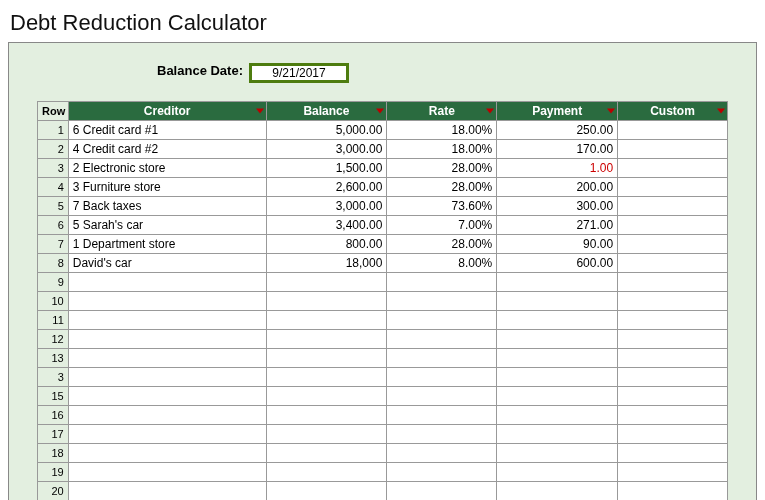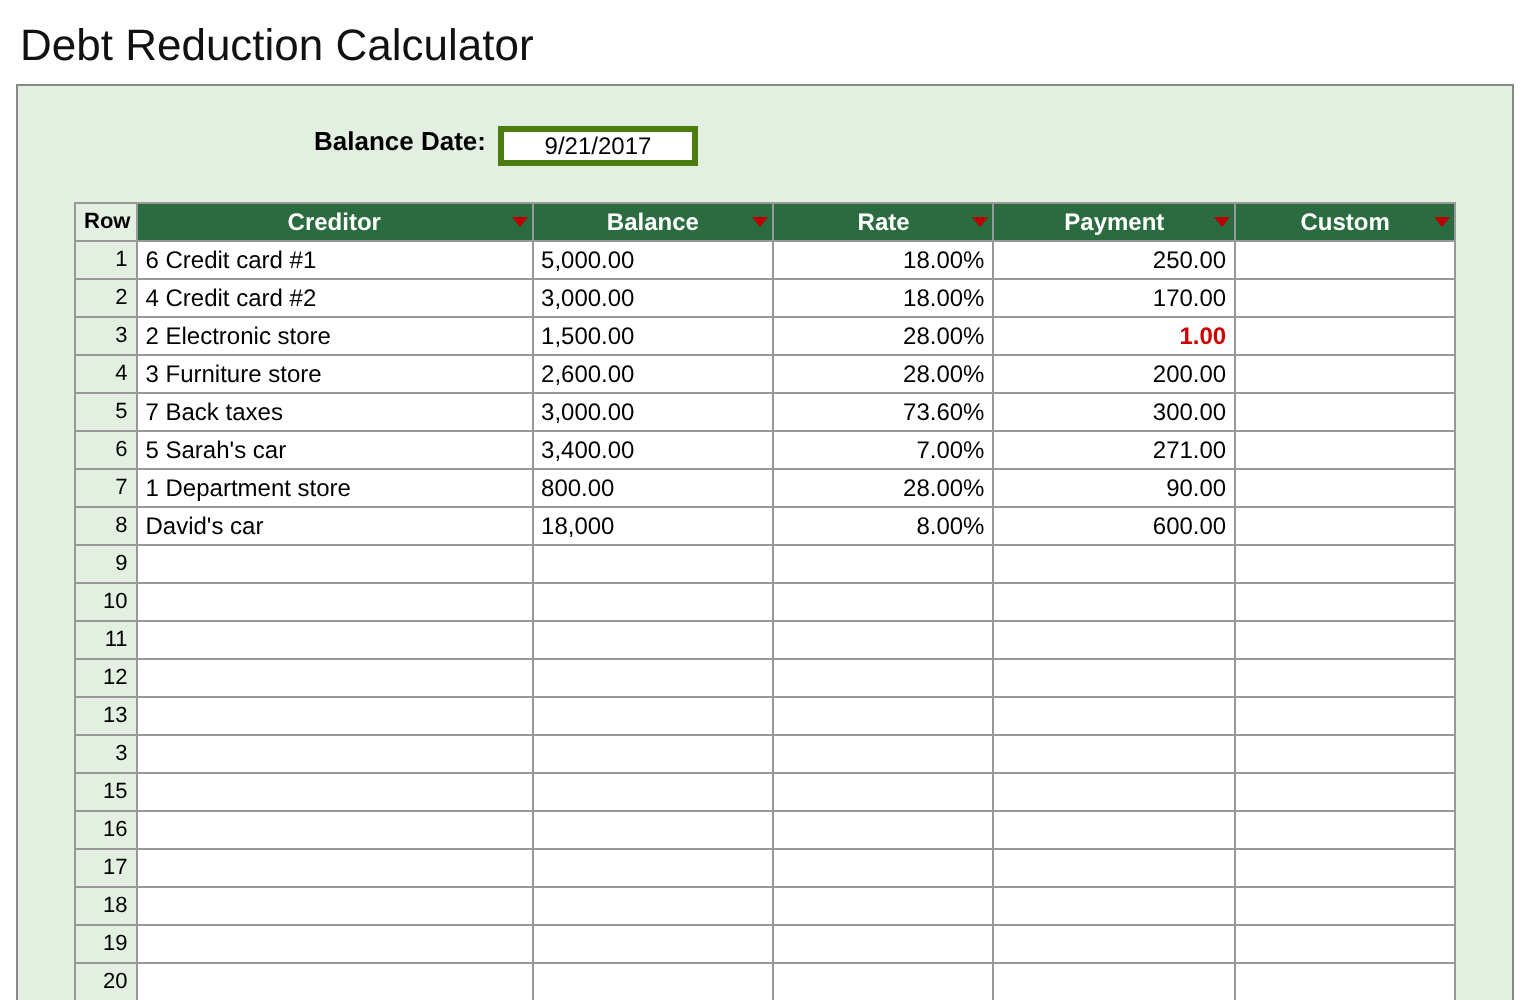--- a/index.html
+++ b/index.html
@@ -81,25 +81,25 @@
     color: #fff;
     font-weight: bold;
     font-size: 12px;
     text-align: center;
     position: relative;
   }
   .grid td.cell {
     background: #fff;
   }
   .col-creditor { width: 180px; text-align: left; }
-  .col-balance { width: 110px; text-align: left; }
+  .col-balance { width: 110px; text-align: right; }
   .col-rate { width: 100px; text-align: right; margin-top: 44px; }
   .col-payment { width: 110px; text-align: right; }
   .col-custom { width: 100px; text-align: right; }
-  .warn { color: #c00; font-weight: bold; }
+  .warn { color: #c00; font-weight: normal; }
   .sort-arrow {
     position: absolute;
     right: 2px;
     top: 50%;
     transform: translateY(-50%);
     width: 0; height: 0;
     border-left: 4px solid transparent;
     border-right: 4px solid transparent;
     border-top: 5px solid #b00;
   }

